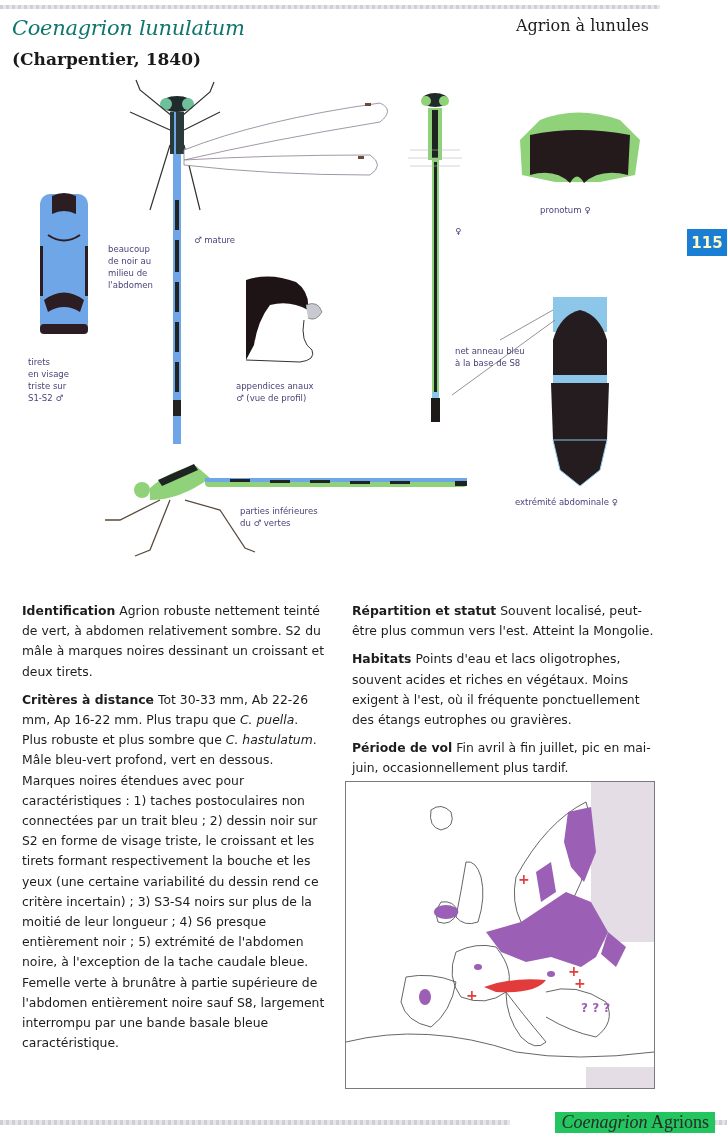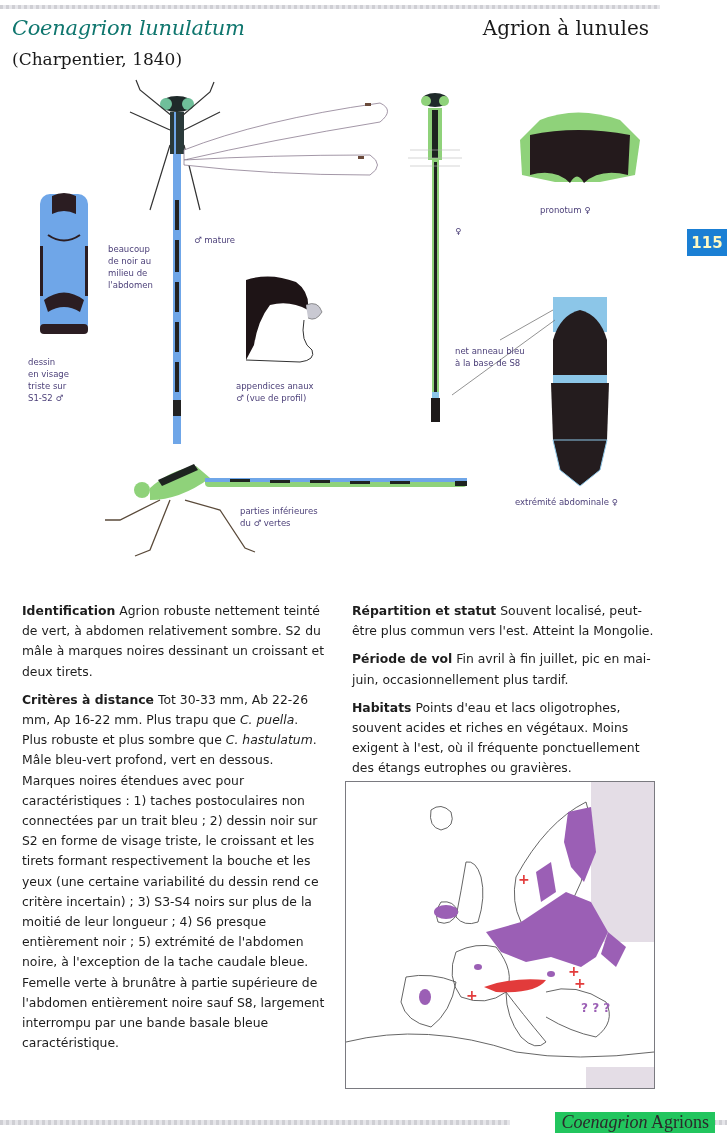--- a/index.html
+++ b/index.html
@@ -1,20 +1,20 @@
 <!DOCTYPE html>
 <html><head>
 <meta charset="utf-8">
 <style>
   html,body{margin:0;padding:0;}
   body{width:727px;height:1134px;background:#ffffff;position:relative;overflow:hidden;font-family:"DejaVu Sans",sans-serif;color:#1a1a1a;}
   .topband{position:absolute;left:0;top:5px;width:660px;height:4px;background:repeating-linear-gradient(90deg,#cfcfd4 0 3px,#e6e6ea 3px 6px);}
   .sci-name{position:absolute;left:12px;top:16px;font-family:"DejaVu Serif",serif;font-style:italic;font-size:21px;color:#0f766e;letter-spacing:-0.3px;}
-  .author{position:absolute;left:12px;top:49px;font-family:"DejaVu Serif",serif;font-size:17px;color:#1a1a1a;}
-  .common-name{position:absolute;right:78px;top:16px;font-family:"DejaVu Serif",serif;font-size:20px;color:#1a1a1a;}
+  .author{position:absolute;left:12px;top:49px;font-family:"DejaVu Serif",serif;font-size:17px;color:#1a1a1a;font-weight:bold;}
+  .common-name{position:absolute;right:78px;top:16px;font-family:"DejaVu Serif",serif;font-size:16px;color:#1a1a1a;}
   .page-tab{position:absolute;left:687px;top:229px;width:40px;height:27px;background:#1a7fd4;color:#fef9c3;font-weight:bold;font-size:15px;display:flex;align-items:center;justify-content:center;}
   .label{position:absolute;font-size:8.5px;color:#4b3f78;line-height:12px;text-align:left;}
   .plate{position:absolute;left:0;top:75px;width:727px;height:495px;}
   .text-col{position:absolute;font-size:12.4px;line-height:20.2px;color:#1d1d1d;}
   .text-col p{margin:8px;}
   .text-col b{font-weight:bold;}
   .left-col{left:14px;top:593px;width:320px;}
   .right-col{left:344px;top:593px;width:320px;}
   .map{position:absolute;left:345px;top:781px;width:308px;height:306px;border:1.5px solid #7a7a80;background:#fff;overflow:hidden;}
   .footband{position:absolute;top:1120px;height:5px;background:repeating-linear-gradient(90deg,#cfcfd4 0 3px,#e6e6ea 3px 6px);}
@@ -112,21 +112,21 @@
         <rect x="455" y="481" width="12" height="5"></rect>
     </g>
     <path d="M160 500 L120 520 L105 520 M170 500 L150 550 L135 556 M185 500 L220 510 L245 548 L255 552" stroke="#5a4a3a" stroke-width="1.3" fill="none"></path>
   </g>
   <g>
     <line x1="500" y1="340" x2="553" y2="310" stroke="#777" stroke-width="0.8"></line>
   </g>
 </svg>
 
 <div class="label" style="left:28px;top:356px;width:70px;">
-  <div>dessin</div>
+  <div>tirets</div>
   <div>en visage</div>
   <div>triste sur</div>
   <div>S1-S2 ♂</div>
 </div>
 <div class="label" style="left:108px;top:243px;width:56px;">
   <div>beaucoup</div>
   <div>de noir au</div>
   <div>milieu de</div>
   <div>l'abdomen</div>
 </div>
@@ -147,22 +147,22 @@
   <div>du ♂ vertes</div>
 </div>
 
 <div class="text-col left-col">
   <p><b>Identification</b><span> Agrion robuste nettement teinté de vert, à abdomen relativement sombre. S2 du mâle à marques noires dessinant un croissant et deux tirets.</span></p>
   <p><b>Critères à distance</b><span> Tot 30-33 mm, Ab 22-26 mm, Ap 16-22 mm. Plus trapu que </span><i>C. puella</i><span>. Plus robuste et plus sombre que </span><i>C. hastulatum</i><span>. Mâle bleu-vert profond, vert en dessous. Marques noires étendues avec pour caractéristiques : 1) taches postoculaires non connectées par un trait bleu ; 2) dessin noir sur S2 en forme de visage triste, le croissant et les tirets formant respectivement la bouche et les yeux (une certaine variabilité du dessin rend ce critère incertain) ; 3) S3-S4 noirs sur plus de la moitié de leur longueur ; 4) S6 presque entièrement noir ; 5) extrémité de l'abdomen noire, à l'exception de la tache caudale bleue. Femelle verte à brunâtre à partie supérieure de l'abdomen entièrement noire sauf S8, largement interrompu par une bande basale bleue caractéristique.</span></p>
 </div>
 
 <div class="text-col right-col">
   <p><b>Répartition et statut</b><span> Souvent localisé, peut-être plus commun vers l'est. Atteint la Mongolie.</span></p>
+  <p><b>Habitats</b><span> Points d'eau et lacs oligotrophes, souvent acides et riches en végétaux. Moins exigent à l'est, où il fréquente ponctuellement des étangs eutrophes ou gravières.</span></p>
   <p><b>Période de vol</b><span> Fin avril à fin juillet, pic en mai-juin, occasionnellement plus tardif.</span></p>
-  <p><b>Habitats</b><span> Points d'eau et lacs oligotrophes, souvent acides et riches en végétaux. Moins exigent à l'est, où il fréquente ponctuellement des étangs eutrophes ou gravières.</span></p>
 </div>
 
 <div class="map">
   <svg width="308" height="306" viewBox="0 0 308 306">
     <rect x="245" y="0" width="63" height="160" fill="#e4dde6"></rect>
     <rect x="240" y="285" width="68" height="21" fill="#e4dde6"></rect>
     <g fill="none" stroke="#555" stroke-width="0.9">
       <path d="M85 28 Q95 20 105 30 Q110 45 95 48 Q82 45 85 28 Z"></path>
       <path d="M120 80 Q130 78 135 95 Q140 115 132 140 Q118 145 110 135 Q115 110 120 80 Z"></path>
       <path d="M95 120 Q108 118 112 130 Q105 145 92 140 Q88 130 95 120 Z"></path>

